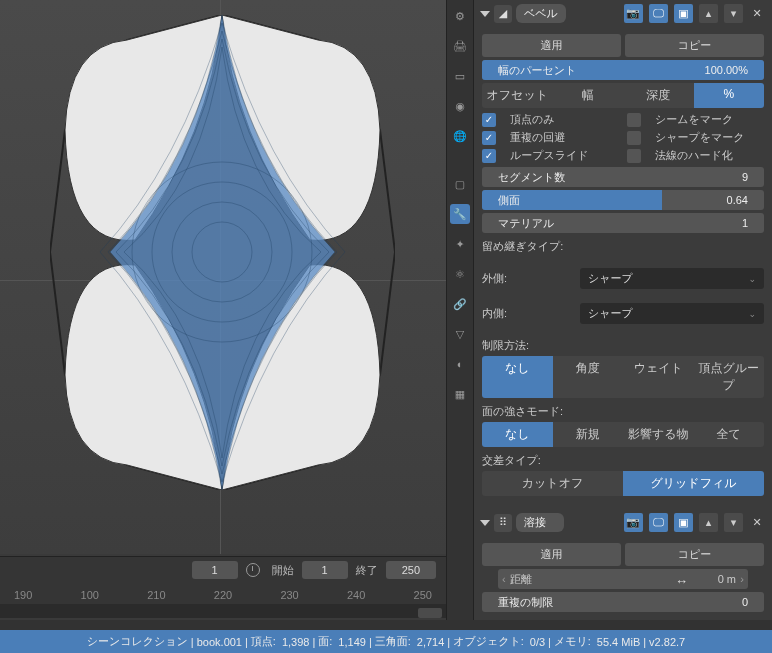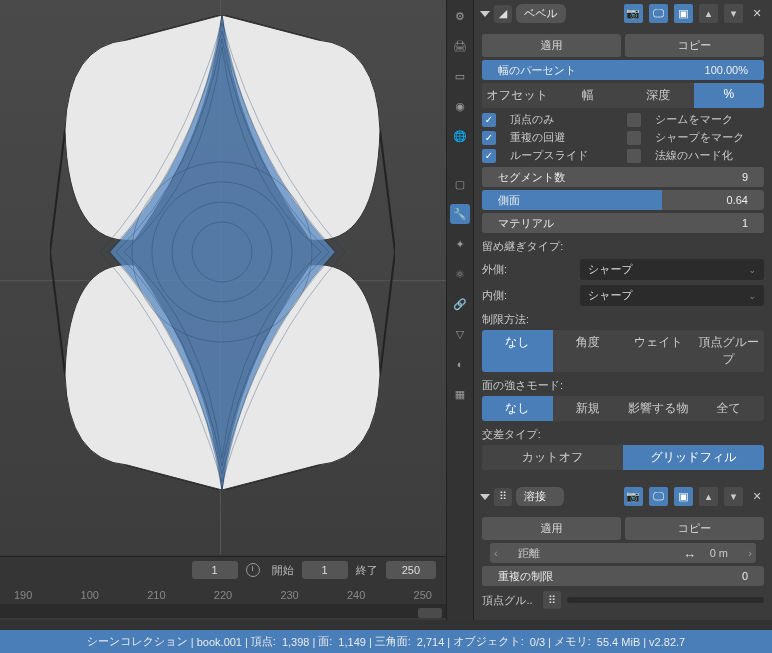--- a/index.html
+++ b/index.html
@@ -44,36 +44,36 @@
 .slider { background: #555; border-radius: 3px; height: 20px; position: relative; margin: 3px 0; display: flex; align-items: center; padding: 0 16px; justify-content: space-between; overflow: hidden; }
 .slider .fill { position: absolute; left: 0; top: 0; height: 100%; background: #4a7eb8; }
 .slider .lbl, .slider .val { position: relative; z-index: 1; color: #eee; }
 
 .check-grid { display: grid; grid-template-columns: 1fr 1fr; gap: 3px 8px; margin: 4px 0; }
 .check-item { display: flex; align-items: center; gap: 14px; }
 .cb { width: 14px; height: 14px; background: #555; border-radius: 2px; display: flex; align-items: center; justify-content: center; }
 .cb.on { background: #4a7eb8; }
 .cb.on::after { content: "✓"; color: #fff; font-size: 10px; }
 
-.field-row { display: flex; align-items: center; margin: 5px 0; gap: 6px; }
+.field-row { display: flex; align-items: center; margin: 14px 0; gap: 6px; }
 .field-label { width: 92px; color: #ccc; }
 .dropdown { flex: 1; background: #2b2b2b; color: #ddd; padding: 3px 8px; border-radius: 3px; display: flex; justify-content: space-between; align-items: center; }
 .dd-arrow { font-size: 9px; color: #888; }
 
 .sub-label { color: #ccc; margin: 6px 0 3px; }
 .tab-row { display: flex; gap: 0; margin: 3px 0; }
 .tab-btn { flex: 1; background: #444; color: #ccc; text-align: center; padding: 4px 2px; font-size: 12px; }
 .tab-btn:first-child { border-radius: 3px 0 0 3px; }
 .tab-btn:last-child { border-radius: 0 3px 3px 0; }
 .tab-btn.active { background: #4a7eb8; color: #fff; }
 
 .status-bar { position: absolute; left: 0; bottom: 0; width: 100%; height: 23px; background: #4a7eb8; color: #eaeaea; display: flex; align-items: center; padding: 0 17px; font-size: 11px; justify-content: center; }
 .status-bar span { padding: 0 3px; }
 
-.dist-slider { background: #555; border-radius: 3px; height: 20px; position: relative; margin: 3px 8px; display: flex; align-items: center; padding: 0 20px; justify-content: space-between; }
+.dist-slider { background: #555; border-radius: 3px; height: 20px; position: relative; margin: 3px 16px; display: flex; align-items: center; padding: 0 4px; justify-content: space-between; }
 .dist-slider::before { content: "‹"; position: absolute; left: 4px; color: #999; }
 .dist-slider::after { content: "›"; position: absolute; right: 4px; color: #999; }
 .resize-cur { position: absolute; right: 60px; color: #ddd; font-size: 13px; }
 </style>
 </head>
 <body>
 
 <div class="main-area">
   <div class="viewport">
     <div class="axis-h"></div>

